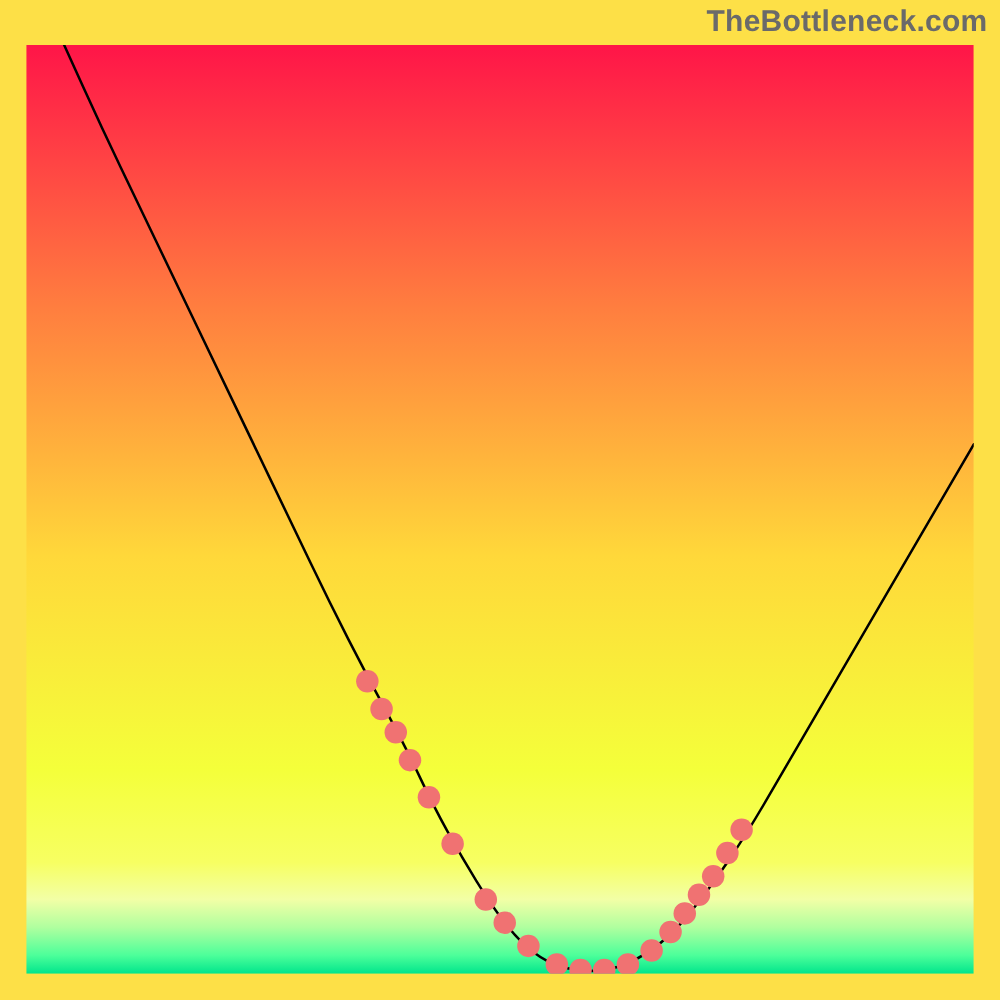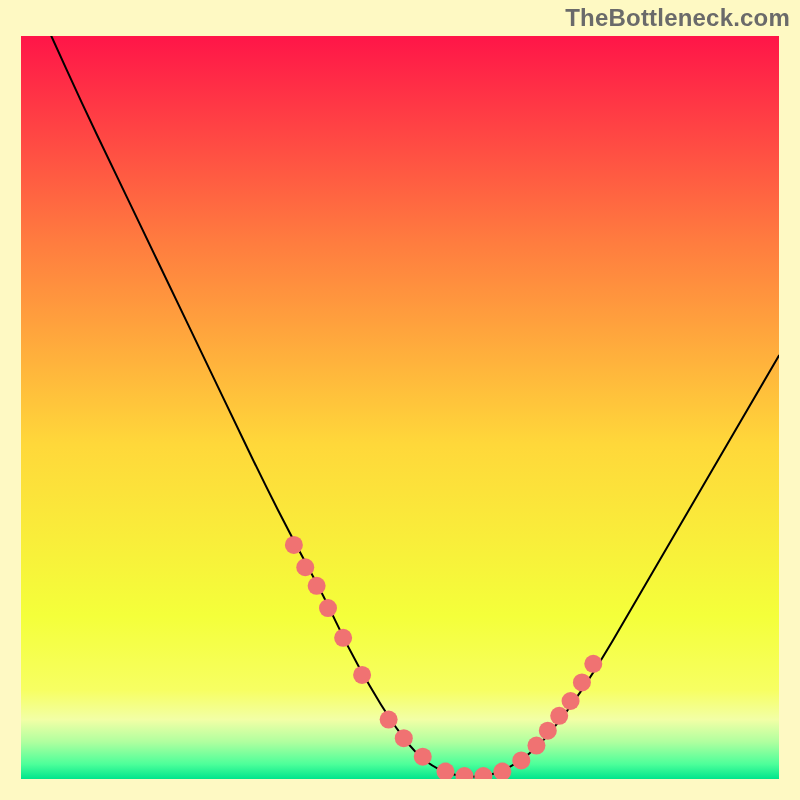--- a/index.html
+++ b/index.html
@@ -1,21 +1,21 @@
 <!DOCTYPE html>
 <html><head>
 <meta charset="utf-8">
 <style>
   * { margin: 0; padding: 0; box-sizing: border-box; }
   html, body { width: 800px; height: 800px; overflow: hidden; background: #fff; }
   .frame {
     position: relative;
     width: 800px;
     height: 800px;
-    background: #fef9c3;
+    background: #fde047;
   }
   .watermark {
     position: absolute;
     top: 4px;
     right: 10px;
     font-family: Arial, Helvetica, sans-serif;
     font-size: 24px;
     font-weight: bold;
     color: #6a6a6a;
     z-index: 5;

